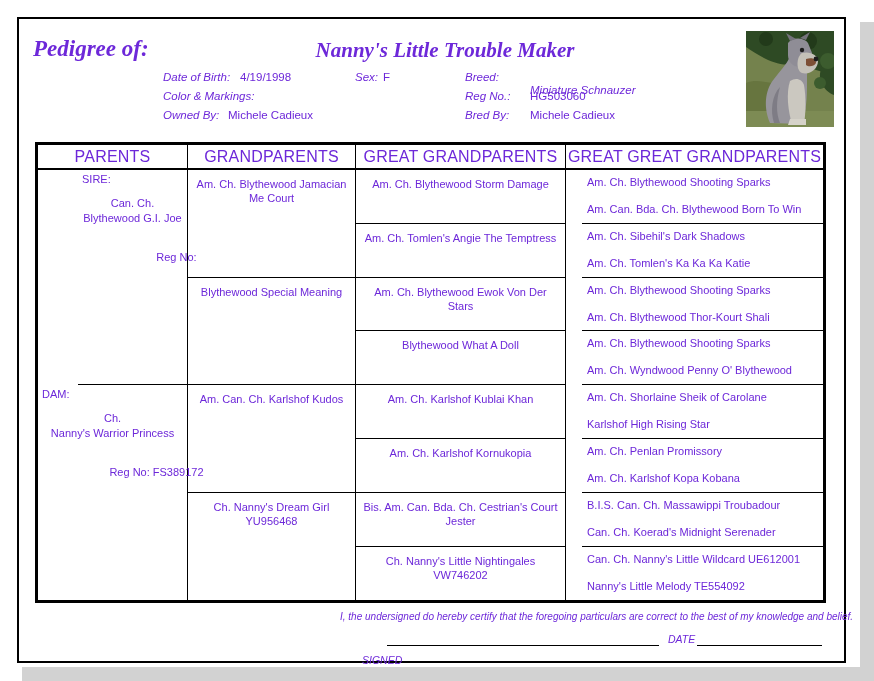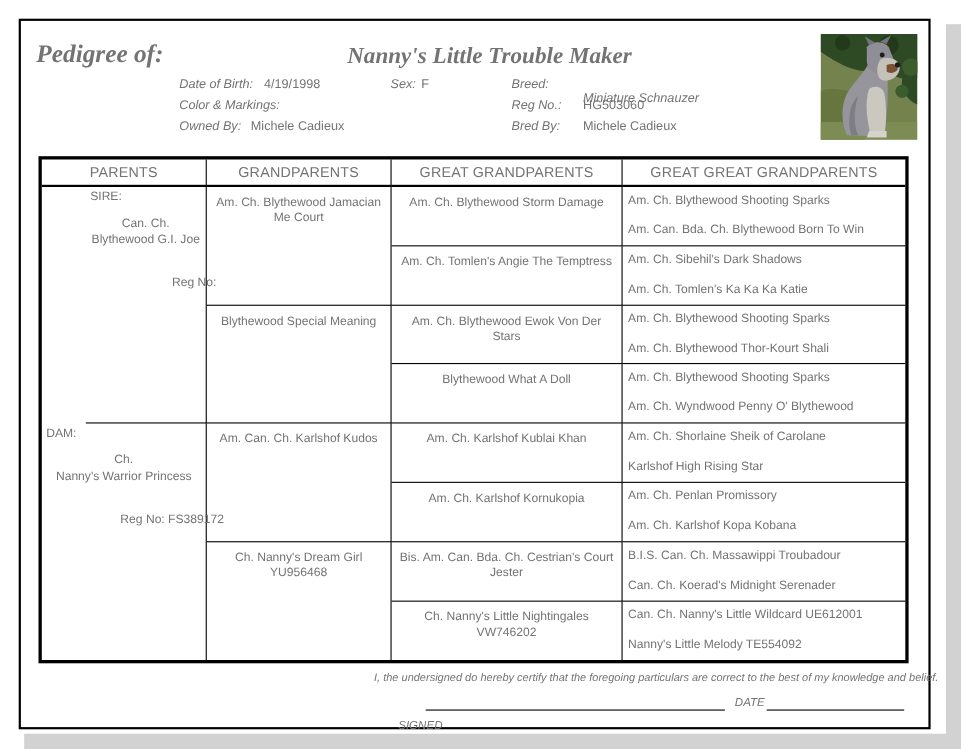--- a/index.html
+++ b/index.html
@@ -1,18 +1,18 @@
 <!DOCTYPE html>
 <html><head>
 <meta charset="utf-8">
 <style>
   html,body { margin:0; padding:0; background:#ffffff; }
   .canvas {
     position:relative; width:874px; height:681px; background:#ffffff;
-    font-family:"Liberation Sans", sans-serif; color:#737373; overflow:hidden;
+    font-family:"Liberation Sans", sans-serif; color:#6d28d9; overflow:hidden;
   }
   .paper {
     position:absolute; left:0; top:0; width:860px; height:667px;
     background:#ffffff; box-shadow:22px 22px 0 0 #d2d2d2;
   }
   .frame {
     position:absolute; left:17px; top:17px; width:825px; height:642px;
     border:2px solid #000;
   }
   .abs { position:absolute; }
@@ -35,29 +35,29 @@
     grid-template-columns:150px 168px 210px 257px;
     grid-template-rows:25px repeat(8, 53.8px);
     border:3px solid #000; background:#fff;
     font-size:11px; line-height:13px;
   }
   .c  { border-right:1px solid #000; border-bottom:1px solid #000; box-sizing:border-box; }
   .nr { border-right:none; }
   .lb { border-bottom:none; }
   .hd {
     display:flex; align-items:center; justify-content:center;
-    border-bottom-width:2px; font-size:13px; letter-spacing:0.2px; white-space:nowrap;
+    border-bottom-width:2px; font-size:16px; letter-spacing:0.2px; white-space:nowrap;
   }
   .col1 { grid-column:1; } .col2 { grid-column:2; } .col3 { grid-column:3; } .col4 { grid-column:4; }
   .parent-cell { position:relative; }
   .parent-role { position:absolute; left:4px; top:3px; }
   .parent-main { position:absolute; left:0; top:26px; width:100%; text-align:center; line-height:15px; }
   .parent-reg  { position:absolute; left:0; top:81px; width:100%; text-align:center;padding-left:44px; }
   .gp-cell, .gg-cell { padding-top:7px; text-align:center; line-height:14px; }
-  .gggp-cell { display:flex; flex-direction:column; gap:14px; padding:6px 4px 0 5px; text-align:left; }
+  .gggp-cell { display:flex; flex-direction:column; gap:14px; padding:6px 4px 0 5px; text-align:left;margin-left:16px; }
 
   
   .cert { font-size:10px; font-style:italic; white-space:nowrap; }
   .sig-label { font-size:10.5px; font-style:italic; white-space:nowrap; }
   .sig-line { border-bottom:1px solid #000; height:12px; }
 </style>
 </head>
 <body>
 
 <div class="canvas">

